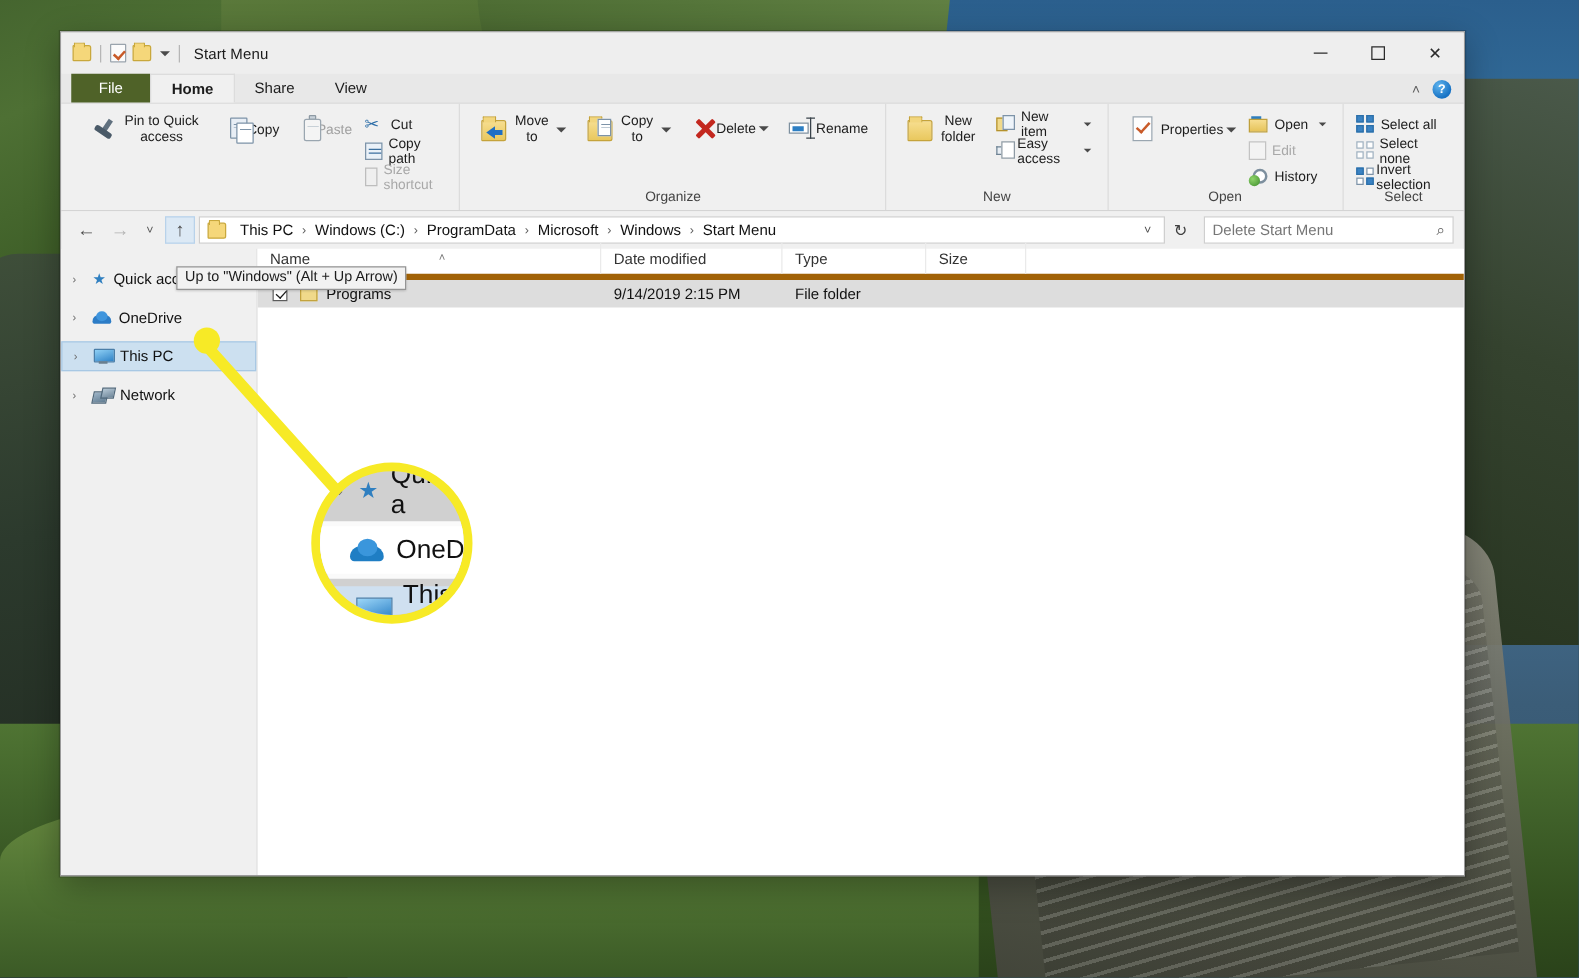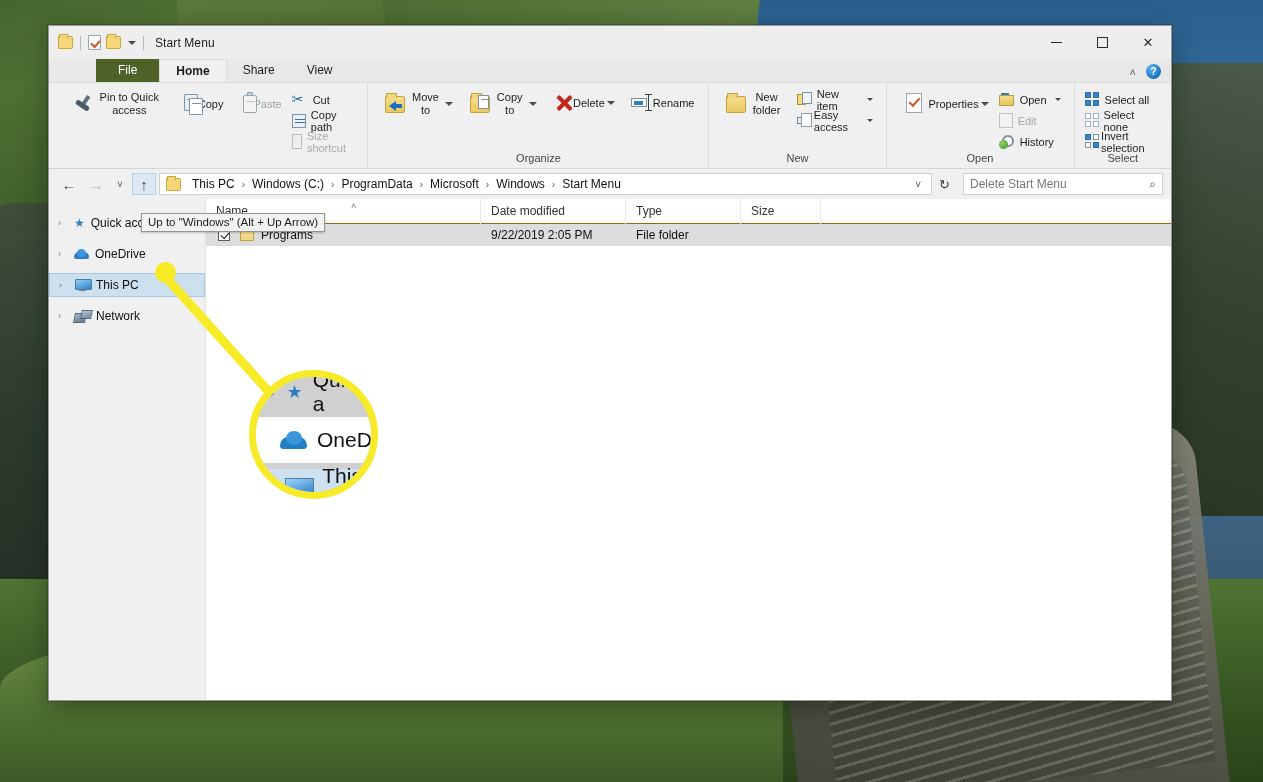--- a/index.html
+++ b/index.html
@@ -129,21 +129,21 @@
   
   .tabrow {
     height:24px; background:#e8e8e8; display:flex; align-items:flex-end;
     padding-left:8px; position:relative; flex:0 0 auto;
     border-bottom:1px solid #dcdcdc;
   }
   .tab {
     font-size:12px; color:#1c1c1c; padding:3px 16px 4px; height:23px;
     display:flex; align-items:center;
   }
-  .tab.file { background:#4f6228; color:#fff; padding:3px 22px 4px;margin-left:39px; }
+  .tab.file { background:#4f6228; color:#fff; padding:3px 22px 4px; }
   .tab.active { background:#f0f0f0; border:1px solid #dcdcdc; border-bottom:none;font-weight:bold; }
   .ribbon-right { position:absolute; right:10px; bottom:3px; display:flex; align-items:center; gap:10px; }
   .chev-up { font-size:11px; color:#5b5b5b; }
   .help-ico {
     width:15px; height:15px; border-radius:50%;
     background:radial-gradient(circle at 35% 30%, #5fb4ee, #1772c4 70%);
     color:#fff; font-size:10px; font-weight:bold; display:flex;
     align-items:center; justify-content:center; line-height:1;
   }
 
@@ -365,21 +365,21 @@
     transform:skewX(-12deg);
   }
   .ni-net:after{
     content:""; position:absolute; left:7px; top:0; width:9px;height:7px;
     background:linear-gradient(160deg,#b6c8d6,#6e8699); border:1px solid #51697c;
     transform:skewX(-12deg);
   }
 
   .listpane { flex:1; display:flex; flex-direction:column; min-width:0; background:#fff; }
   .colhead {
-    height:25px; display:flex; align-items:center; border-bottom:1px solid #a16207;
+    height:25px; display:flex; align-items:flex-end; border-bottom:5px solid #a16207;
     background:#fff; flex:0 0 auto; position:relative;
   }
   .colhead .ch {
     font-size:12px; color:#333; padding:0 10px; height:25px; display:flex; align-items:center;
     border-right:1px solid #eaeaea;
   }
   .ch-name { width:275px; }
   .ch-date { width:145px; }
   .ch-type { width:115px; }
   .ch-size { width:80px; }
@@ -770,21 +770,21 @@
         <div class="ch ch-type">Type</div>
         <div class="ch ch-size">Size</div>
         <div class="sort-arrow">˄</div>
       </div>
       <div class="row">
         <span class="rowcheck"></span>
         <div class="cell c-name">
           <span class="row-folder"></span>
           <span>Programs</span>
         </div>
-        <div class="cell c-date">9/22/2019 2:05 PM</div>
+        <div class="cell c-date">9/14/2019 2:15 PM</div>
         <div class="cell c-type">File folder</div>
         <div class="cell c-size"></div>
       </div>
     </div>
   </div>
 
 </div>
 
 <div class="tooltip" style="left:141px; top:213px;">Up to "Windows" (Alt + Up Arrow)</div>
 

